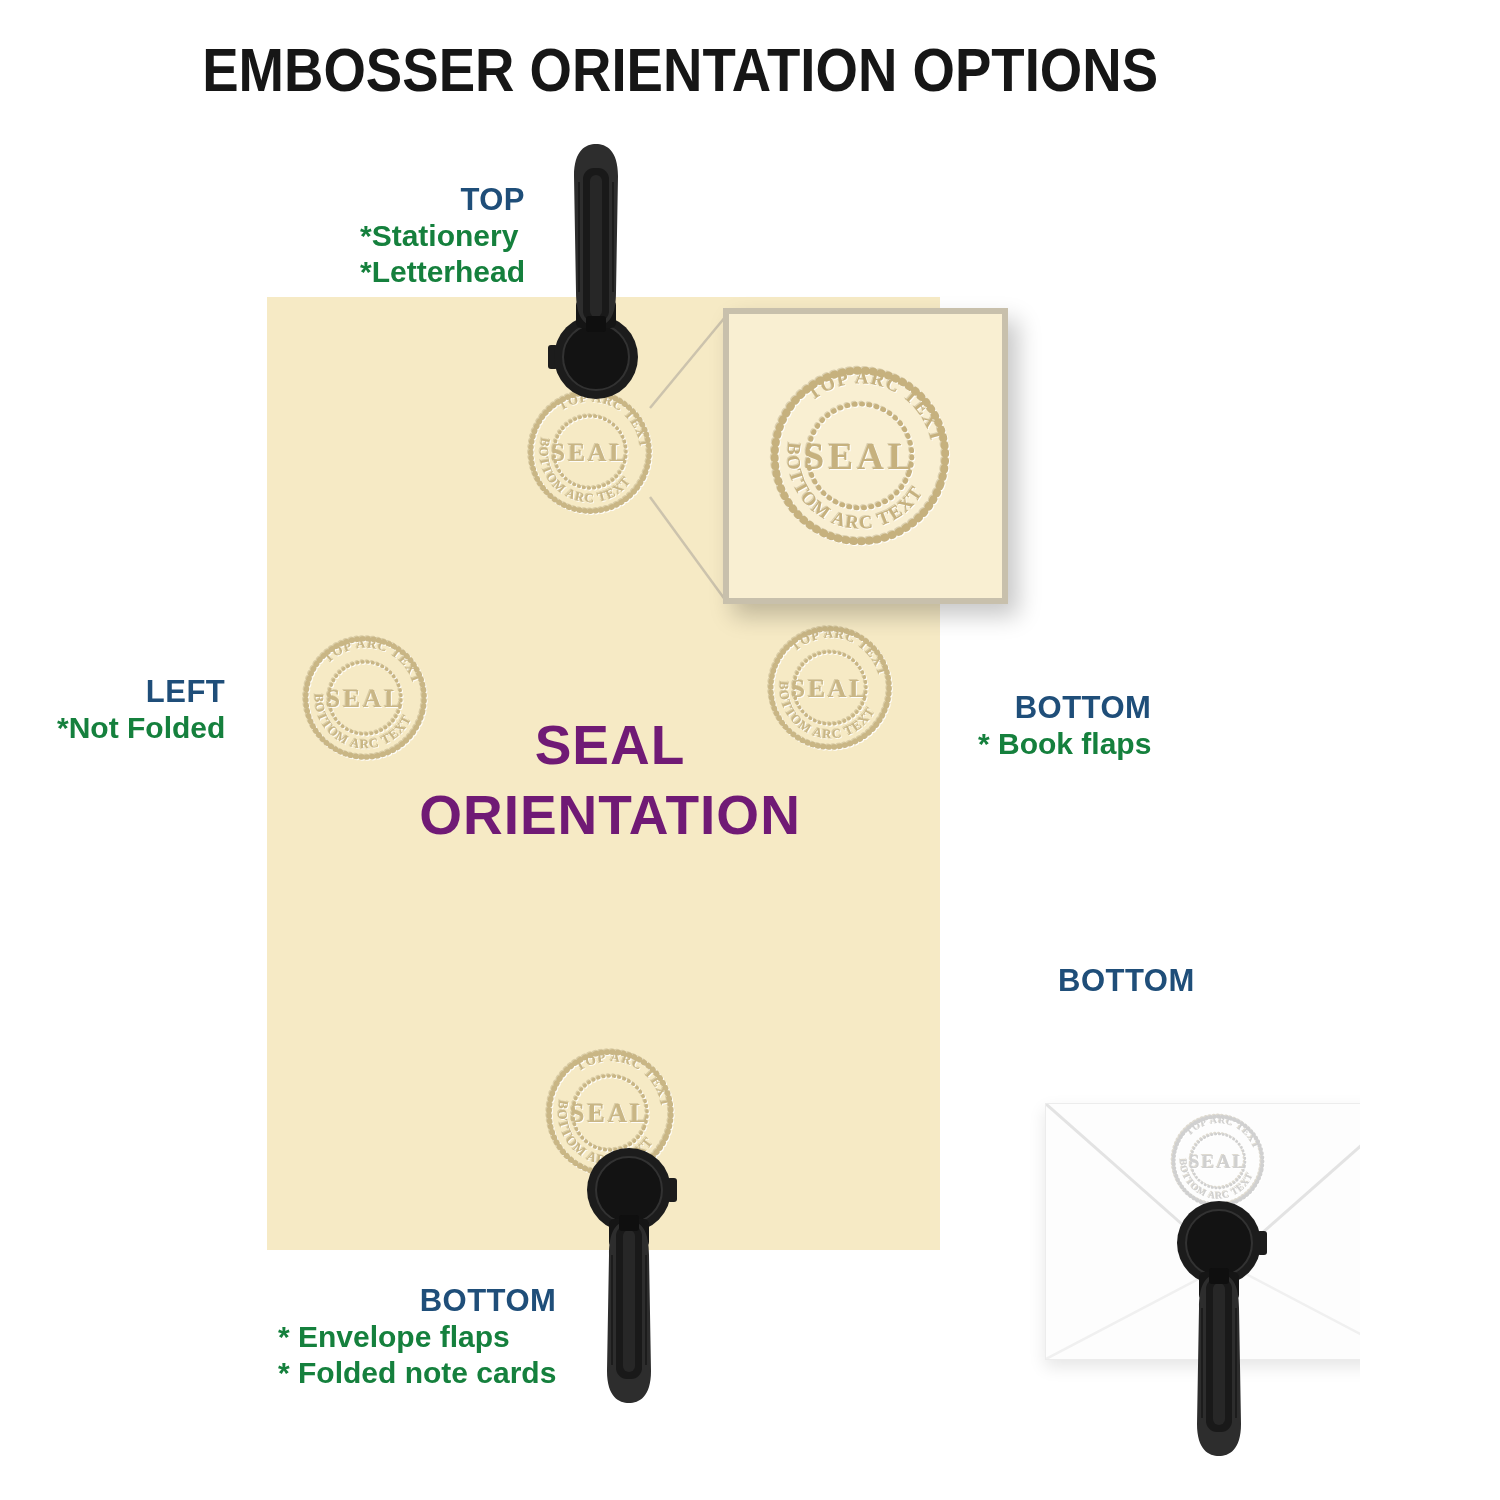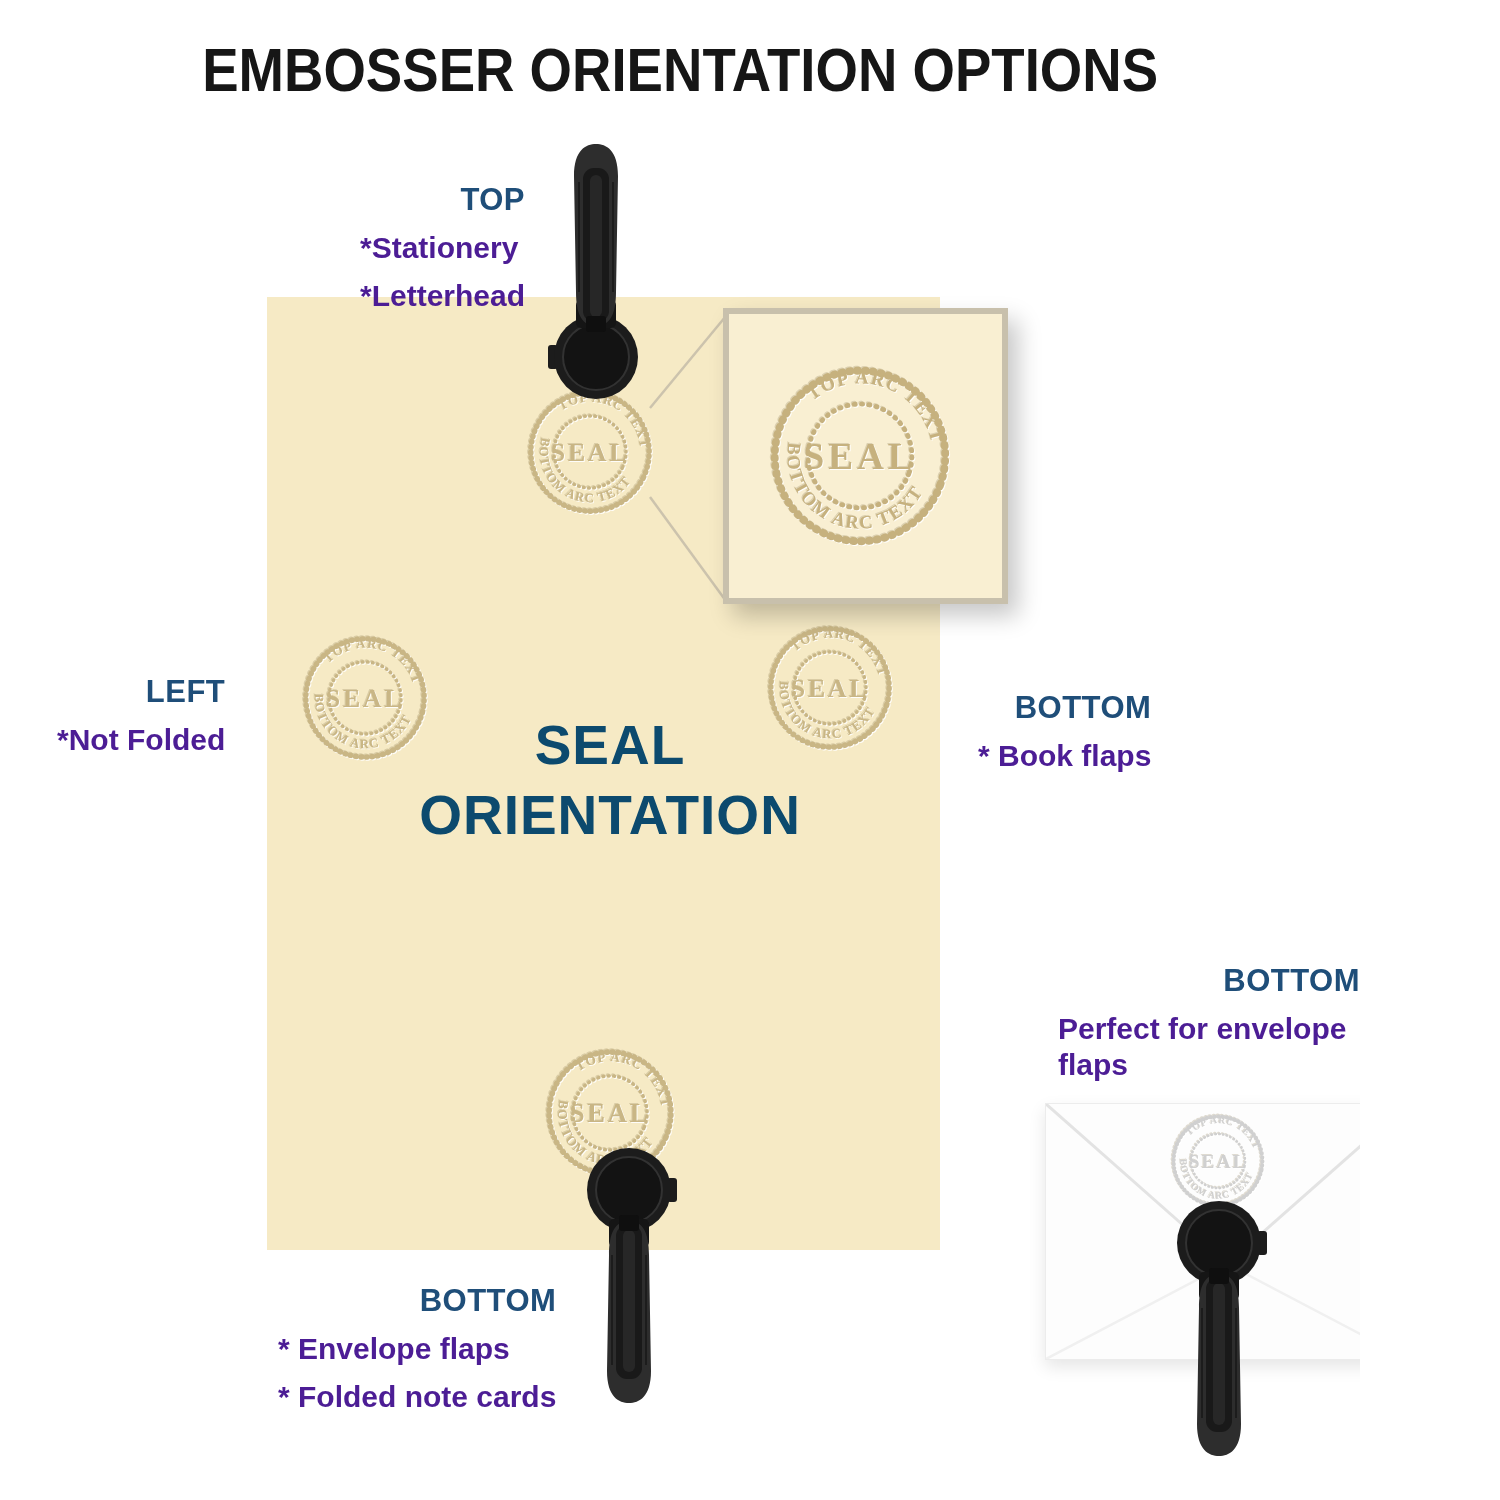--- a/index.html
+++ b/index.html
@@ -41,25 +41,25 @@
   .embosser svg{display:block;width:100%;height:100%;}
 
   
   .envelope{position:absolute;left:1045px;top:1103px;width:362px;height:255px;background:#fdfdfd;
             z-index:4;box-shadow:0 7px 16px rgba(0,0,0,.10);border:1px solid #ececec;}
   .envelope svg{display:block;width:100%;height:100%;}
 
   
   .label{position:absolute;z-index:7;}
   .label .hd{font-size:31px;font-weight:700;color:#1f4e79;letter-spacing:.5px;line-height:36px;text-align:right;}
-  .label .it{font-size:30px;font-weight:700;color:#4c1d95;line-height:36px;margin-top:12px;}
+  .label .it{font-size:30px;font-weight:700;color:#15803d;line-height:36px;}
 
   
   .caption{position:absolute;left:405px;top:710px;width:410px;z-index:2;text-align:center;
-           font-size:55px;line-height:70px;font-weight:700;color:#0c4a6e;letter-spacing:1px;}
+           font-size:55px;line-height:70px;font-weight:700;color:#701a75;letter-spacing:1px;}
 </style>
 </head>
 <body>
 
 <div id="canvas">
 
   <div class="title">
     <span>EMBOSSER ORIENTATION OPTIONS</span>
   </div>
 
@@ -245,18 +245,17 @@
   </div>
 
   <div class="label" style="left:278px;top:1283px">
     <div class="hd">BOTTOM</div>
     <div class="it">* Envelope flaps</div>
     <div class="it">* Folded note cards</div>
   </div>
 
   <div class="label" style="left:1058px;top:963px">
     <div class="hd">BOTTOM</div>
-    <div class="it">Perfect for envelope flaps</div>
   </div>
 
   <div class="caption">SEAL ORIENTATION</div>
 
 </div>
 
 </body></html>

